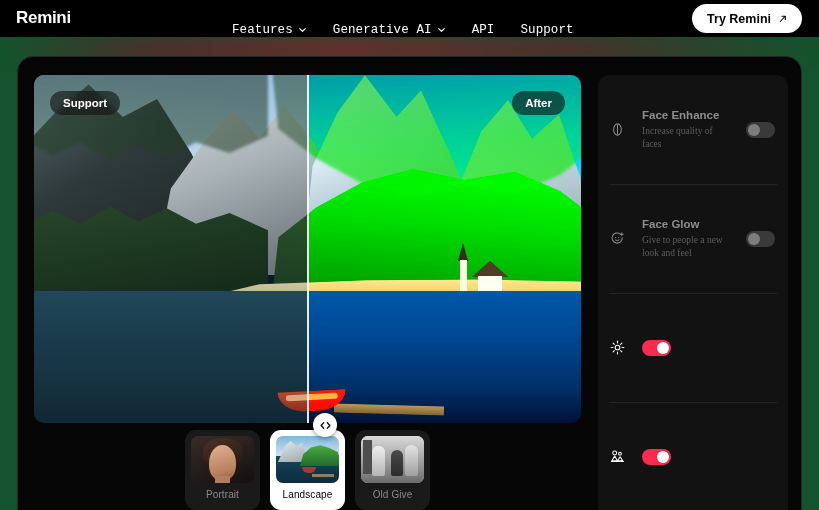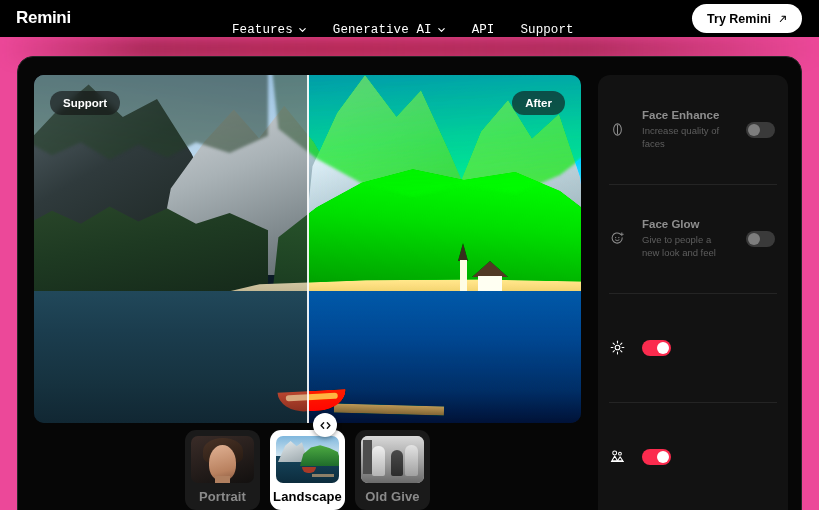--- a/index.html
+++ b/index.html
@@ -2,21 +2,21 @@
 <html><head>
 <meta charset="utf-8">
 <style>
   * { margin:0; padding:0; box-sizing:border-box; }
   html,body{
     width:819px; height:510px; overflow:hidden;
     background:#000;
     font-family:"Liberation Sans", sans-serif;
     -webkit-font-smoothing:antialiased;
   }
-  #root{ position:relative; width:819px; height:510px; background:#ec4899; }
+  #root{ position:relative; width:819px; height:510px; background:#14532d; }
 
   
   .nav{
     position:absolute; top:0; left:0; width:819px; height:37px;
     display:flex; align-items:center; z-index:40;
     background:#000;
   }
   .brand{
     position:absolute; left:16px; top:8px;
     color:#fff; font-size:17px; font-weight:700; letter-spacing:-0.3px;
@@ -212,21 +212,21 @@
     width:75px; height:80px; border-radius:11px;
     background:#1a1a1a; padding:6px 6px 0 6px;
     display:flex; flex-direction:column; align-items:center;
     cursor:pointer;
   }
   .thumb.selected{ background:#fff; }
   .thumb .pic{
     width:63px; height:47px; border-radius:7px; overflow:hidden; position:relative;
   }
   .thumb .cap{
-    margin-top:6px; font-size:13px; font-weight:700; color:#8a8a8a;
+    margin-top:6px; font-size:10px; font-weight:400; color:#8a8a8a;
     letter-spacing:0.1px;
   }
   .thumb.selected .cap{ color:#000; }
 
   .pic-portrait{ background:linear-gradient(160deg,#3a2c28 0%,#12100f 100%); }
   .pic-portrait .face{
     position:absolute; left:18px; top:9px; width:27px; height:36px;
     background:linear-gradient(165deg,#e0b193 0%,#b9815f 70%,#8a5a40 100%);
     border-radius:50% 50% 44% 44%;
   }
@@ -303,21 +303,21 @@
   }
   .row-txt{ flex:1; }
   .row-title{
     font-size:11.5px; font-weight:700; line-height:1.25; margin-bottom:3px;
   }
   .row-sub{
     font-size:9.5px; font-weight:400; line-height:1.34;
     max-width:86px;
   }
   .row.off .row-title{ color:#8e8e8e; }
-  .row.off .row-sub{ color:#5e5e5e; }
+  .row.off .row-sub{ color:#5e5e5e;font-family:Liberation Serif, serif; }
   .row.on .row-title{ color:#fff; }
   .row.on .row-sub{ color:#9d9d9d; }
 
   .toggle{
     width:29px; min-width:29px; height:16px; border-radius:9px; position:relative;
     cursor:pointer;
   }
   .toggle.off{ background:#3a3a3a; }
   .toggle.on{ background:#fb2b4e; }
   .knob{

